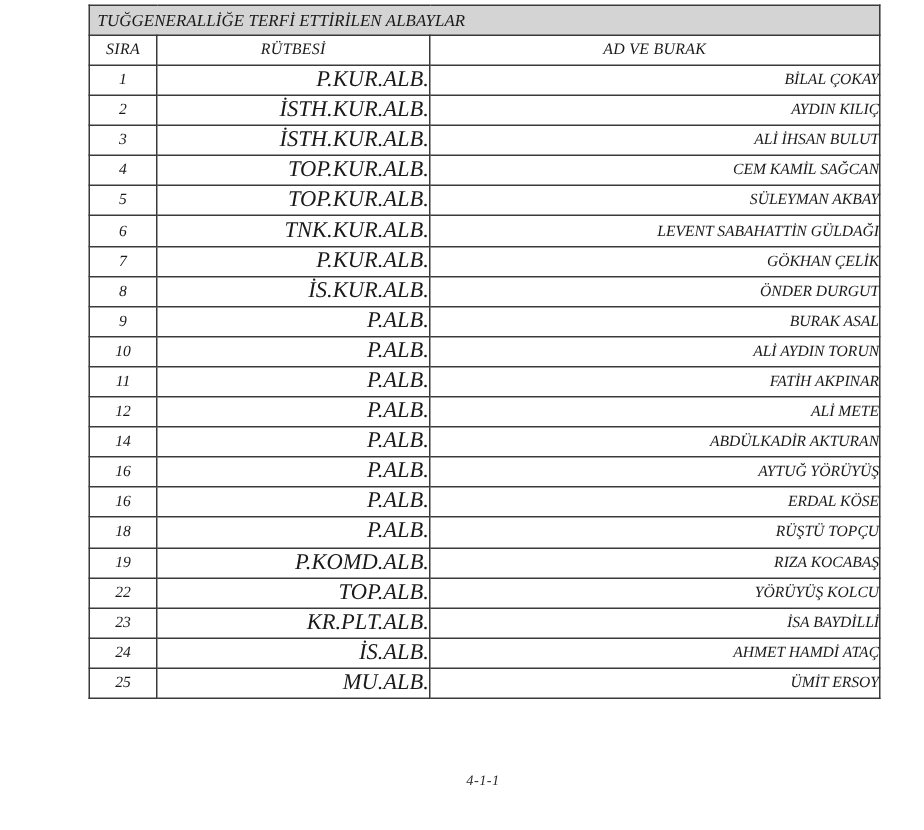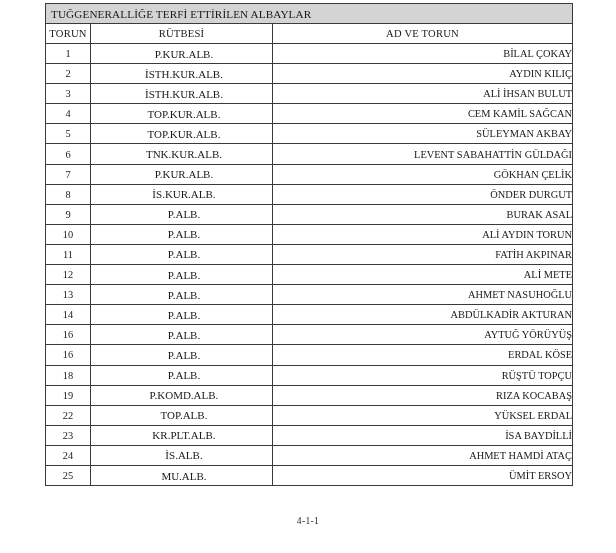--- a/index.html
+++ b/index.html
@@ -10,24 +10,25 @@
   body {
     width: 616px;
     height: 553px;
     font-family: "Liberation Serif", "DejaVu Serif", serif;
     color: #1a1a1a;
     overflow: hidden;
     position: relative;
   }
   #page {
     position: absolute;
-    left: 0;
+    left: 14px;
     top: 0;
     width: 520px;
     height: 553px;
+    font-style: italic;
   }
   #doc-table {
     position: absolute;
     left: 45px;
     top: 3px;
     width: 527px;
     border-collapse: collapse;
     table-layout: fixed;
   }
   #doc-table td, #doc-table th {
@@ -56,22 +57,22 @@
   .c-sira   { width: 45px; }
   .c-rutbe  { width: 182px; }
   .c-ad     { width: 300px; }
 
   .cell-sira {
     text-align: center;
     font-size: 10.4px;
     height: 19.1px;
   }
   .cell-rutbe {
-    text-align: center;
-    font-size: 11px;
+    text-align: right;
+    font-size: 15px;
     padding-left: 5px !important;
     height: 19.1px;
     white-space: nowrap;
   }
   .cell-ad {
     text-align: right;
     font-size: 10.4px;
     padding-left: 5px !important;
     height: 19.1px;
     white-space: nowrap;
@@ -96,23 +97,23 @@
     <colgroup>
       <col class="c-sira">
       <col class="c-rutbe">
       <col class="c-ad">
     </colgroup>
     <thead>
       <tr>
         <th class="title-cell" colspan="3">TUĞGENERALLİĞE TERFİ ETTİRİLEN ALBAYLAR</th>
       </tr>
       <tr>
-        <th class="col-head">TORUN</th>
+        <th class="col-head">SIRA</th>
         <th class="col-head">RÜTBESİ</th>
-        <th class="col-head">AD VE TORUN</th>
+        <th class="col-head">AD VE BURAK</th>
       </tr>
     </thead>
     <tbody id="table-body">
         <tr>
           <td class="cell-sira">1</td>
           <td class="cell-rutbe">P.KUR.ALB.</td>
           <td class="cell-ad">BİLAL ÇOKAY</td>
         </tr>
         <tr>
           <td class="cell-sira">2</td>
@@ -163,25 +164,20 @@
           <td class="cell-sira">11</td>
           <td class="cell-rutbe">P.ALB.</td>
           <td class="cell-ad">FATİH AKPINAR</td>
         </tr>
         <tr>
           <td class="cell-sira">12</td>
           <td class="cell-rutbe">P.ALB.</td>
           <td class="cell-ad">ALİ METE</td>
         </tr>
         <tr>
-          <td class="cell-sira">13</td>
-          <td class="cell-rutbe">P.ALB.</td>
-          <td class="cell-ad">AHMET NASUHOĞLU</td>
-        </tr>
-        <tr>
           <td class="cell-sira">14</td>
           <td class="cell-rutbe">P.ALB.</td>
           <td class="cell-ad">ABDÜLKADİR AKTURAN</td>
         </tr>
         <tr>
           <td class="cell-sira">16</td>
           <td class="cell-rutbe">P.ALB.</td>
           <td class="cell-ad">AYTUĞ YÖRÜYÜŞ</td>
         </tr>
         <tr>
@@ -195,21 +191,21 @@
           <td class="cell-ad">RÜŞTÜ TOPÇU</td>
         </tr>
         <tr>
           <td class="cell-sira">19</td>
           <td class="cell-rutbe">P.KOMD.ALB.</td>
           <td class="cell-ad">RIZA KOCABAŞ</td>
         </tr>
         <tr>
           <td class="cell-sira">22</td>
           <td class="cell-rutbe">TOP.ALB.</td>
-          <td class="cell-ad">YÜKSEL ERDAL</td>
+          <td class="cell-ad">YÖRÜYÜŞ KOLCU</td>
         </tr>
         <tr>
           <td class="cell-sira">23</td>
           <td class="cell-rutbe">KR.PLT.ALB.</td>
           <td class="cell-ad">İSA BAYDİLLİ</td>
         </tr>
         <tr>
           <td class="cell-sira">24</td>
           <td class="cell-rutbe">İS.ALB.</td>
           <td class="cell-ad">AHMET HAMDİ ATAÇ</td>

